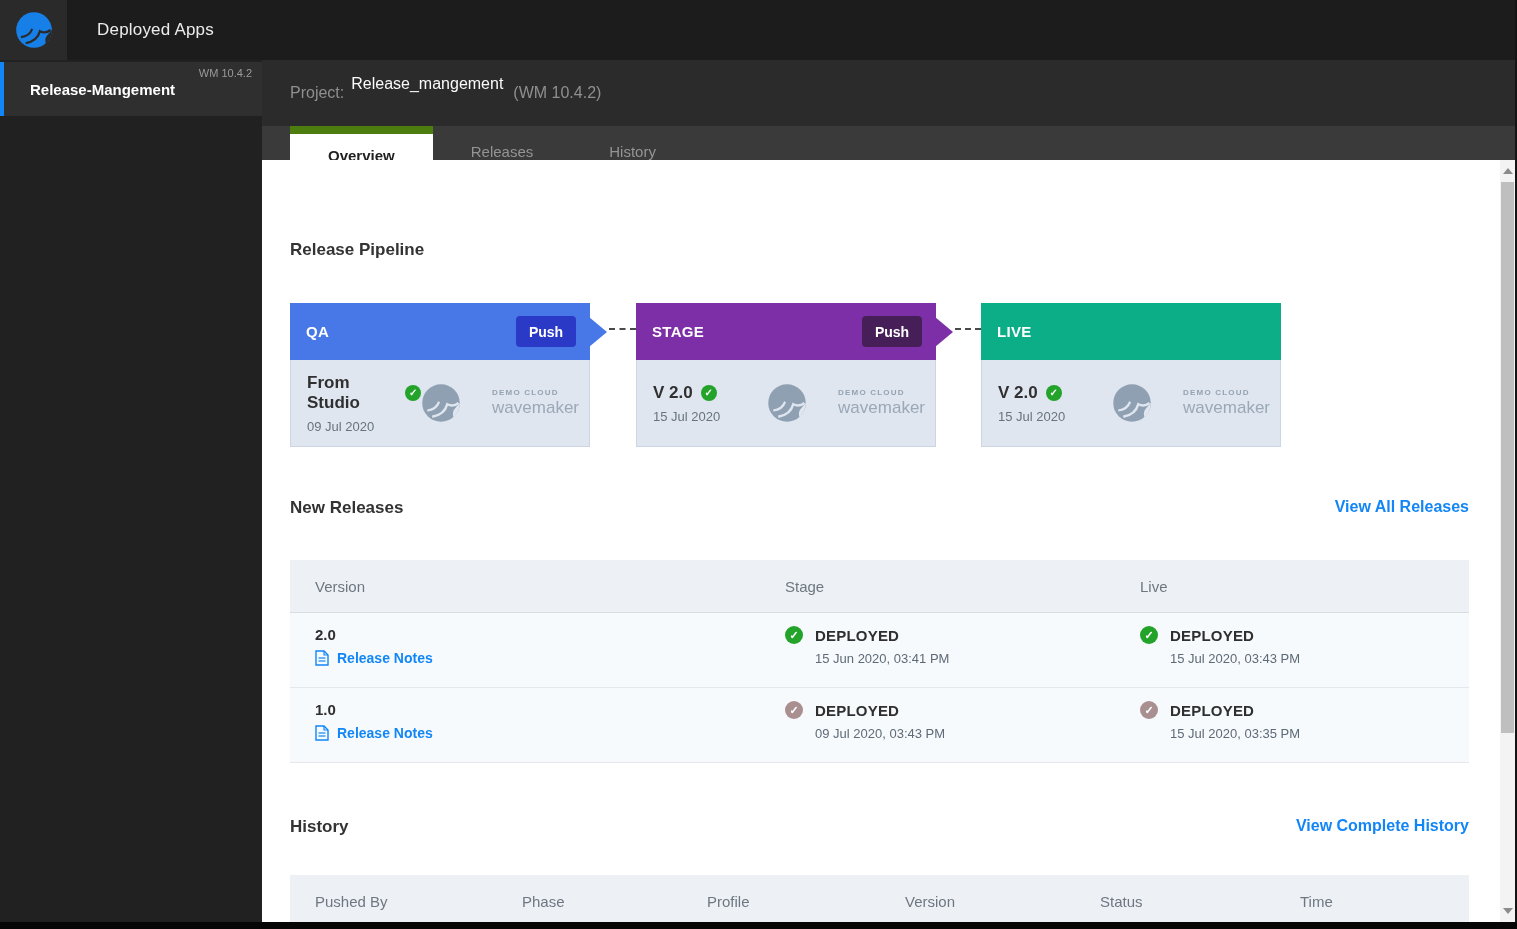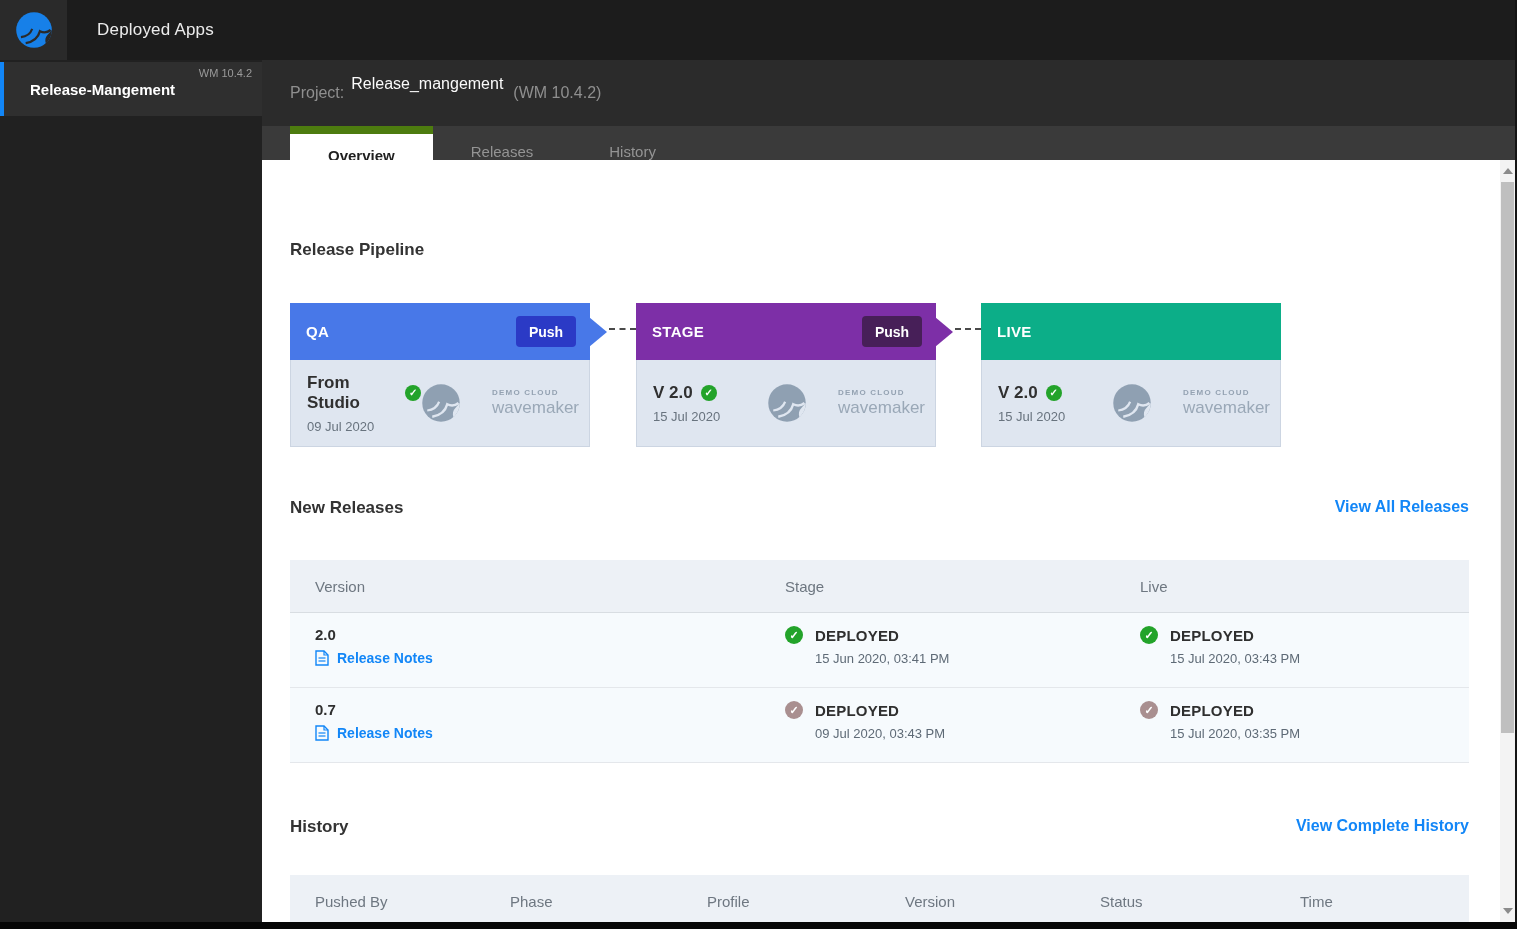--- a/index.html
+++ b/index.html
@@ -66,21 +66,21 @@
   .t1c1 { left:25px; } .t1c2 { left:495px; } .t1c3 { left:850px; }
   .tbl-row { position:relative; height:75px; background:#f6fafd; border-bottom:1px solid #e4e7eb; }
   .cell-version { position:absolute; left:25px; top:13px; }
   .ver-num { font-size:15px; font-weight:bold; color:#2f2f2f; }
   .notes-link { display:flex; align-items:center; gap:8px; margin-top:7px; font-size:14px; font-weight:bold; color:#1286f7; cursor:pointer; text-decoration:none; }
   .cell-stage { position:absolute; left:495px; top:13px; }
   .cell-live { position:absolute; left:850px; top:13px; }
   .dep-line { display:flex; align-items:center; gap:12px; }
   .dep-status { font-size:15px; font-weight:bold; color:#2f2f2f; letter-spacing:.2px; }
   .dep-time { font-size:13px; color:#5e6a76; margin:7px 0 0 30px; }
-  .h1 { left:25px; } .h2 { left:220px; } .h3 { left:417px; } .h4 { left:615px; } .h5 { left:810px; } .h6 { left:1010px; }
+  .h1 { left:25px; } .h2 { left:232px; } .h3 { left:417px; } .h4 { left:615px; } .h5 { left:810px; } .h6 { left:1010px; }
   
   .win-right-border { position:absolute; right:0; top:0; width:2px; height:929px; background:#141414; z-index:60; }
   .scrollbar { position:absolute; right:2px; top:160px; bottom:7px; width:15px; background:#f3f3f3; z-index:55; }
   .sb-thumb { position:absolute; left:1px; top:22px; width:13px; height:551px; background:#bfbfbf; cursor:pointer; }
   .sb-up, .sb-down { position:absolute; left:3px; width:0; height:0; cursor:pointer; }
   .sb-up { top:8px; border-left:5px solid transparent; border-right:5px solid transparent; border-bottom:6px solid #8b8b8b; }
   .sb-down { bottom:8px; border-left:5px solid transparent; border-right:5px solid transparent; border-top:6px solid #8b8b8b; }
   .bottom-strip { position:absolute; left:0; right:0; bottom:0; height:7px; background:#060606; z-index:70; }
 </style>
 </head>
@@ -248,21 +248,21 @@
           <div class="dep-line">
             <span class="badge green"></span>
             <span class="dep-status">DEPLOYED</span>
           </div>
           <div class="dep-time">15 Jul 2020, 03:43 PM</div>
         </div>
       </div>
 
       <div class="tbl-row">
         <div class="cell-version">
-          <div class="ver-num">0.7</div>
+          <div class="ver-num">1.0</div>
           <a class="notes-link">
             <svg width="14" height="16" viewBox="0 0 14 16">
               <path d="M1 1h8l4 4v10H1z" fill="none" stroke="#1286f7" stroke-width="1.4"></path>
               <path d="M9 1v4h4" fill="none" stroke="#1286f7" stroke-width="1.2"></path>
               <line x1="3.5" y1="8" x2="10.5" y2="8" stroke="#1286f7" stroke-width="1.2"></line>
               <line x1="3.5" y1="11" x2="10.5" y2="11" stroke="#1286f7" stroke-width="1.2"></line>
             </svg>
             <span>Release Notes</span>
           </a>
         </div>

